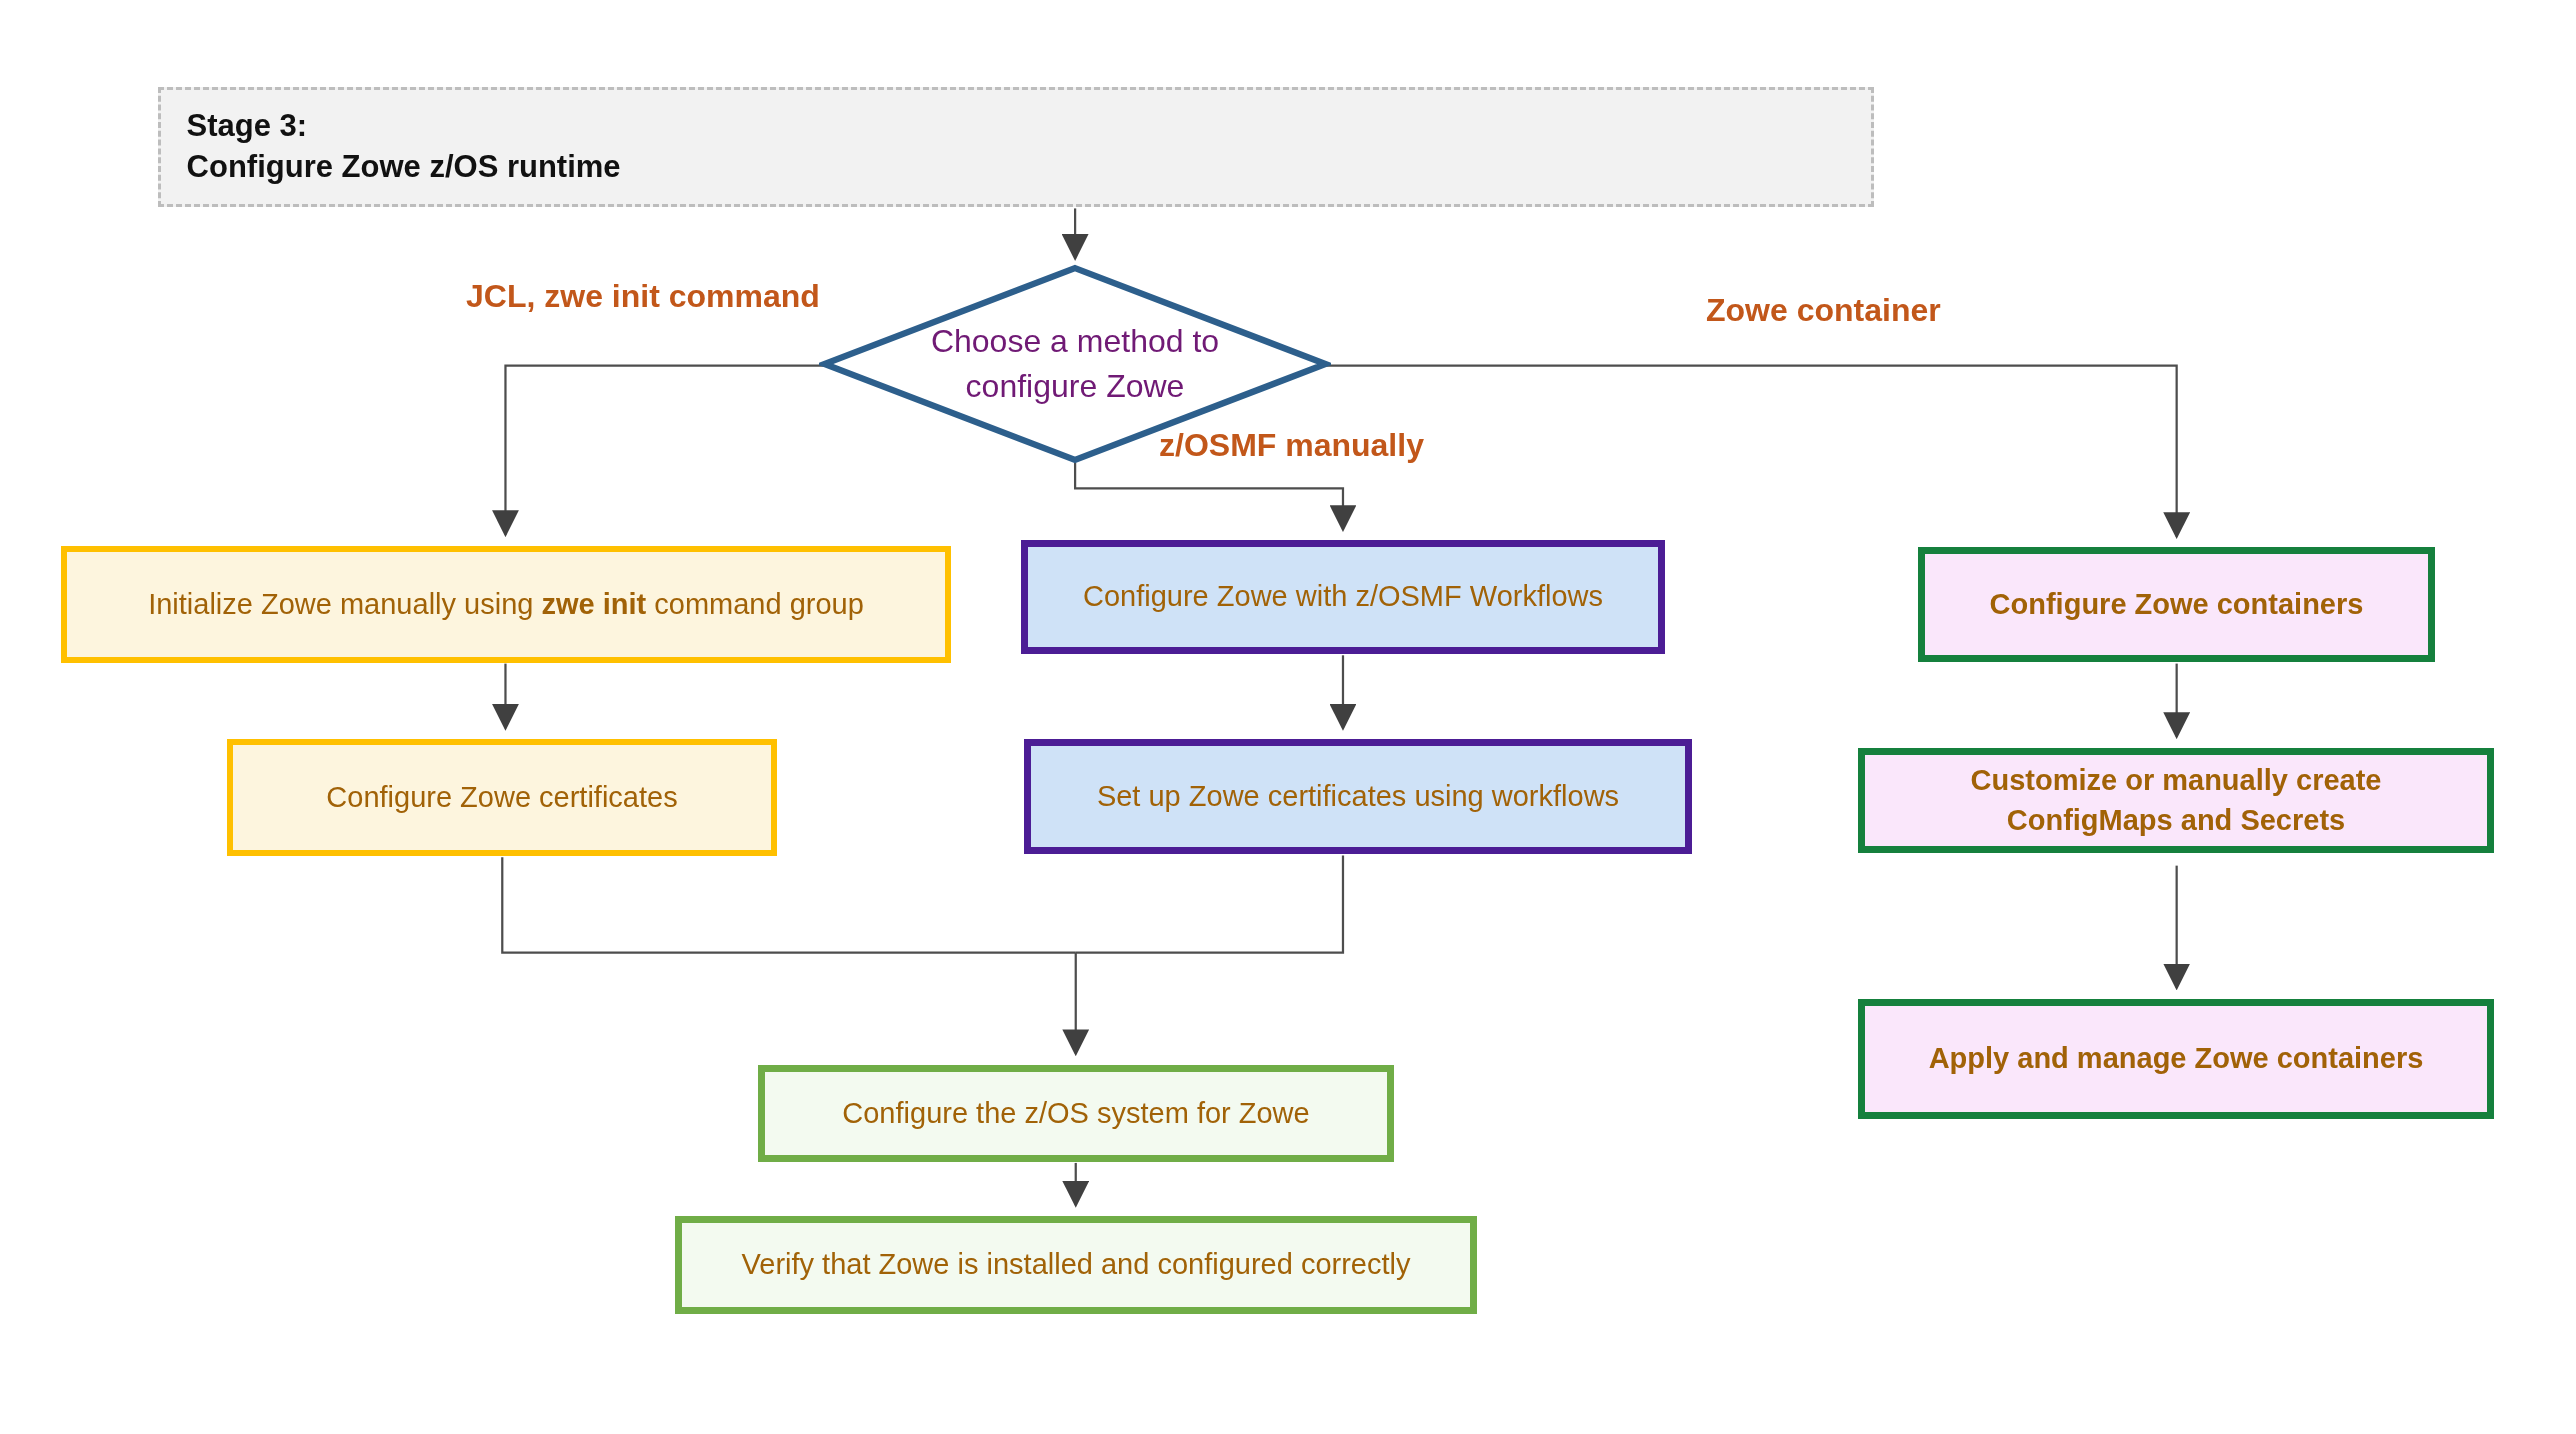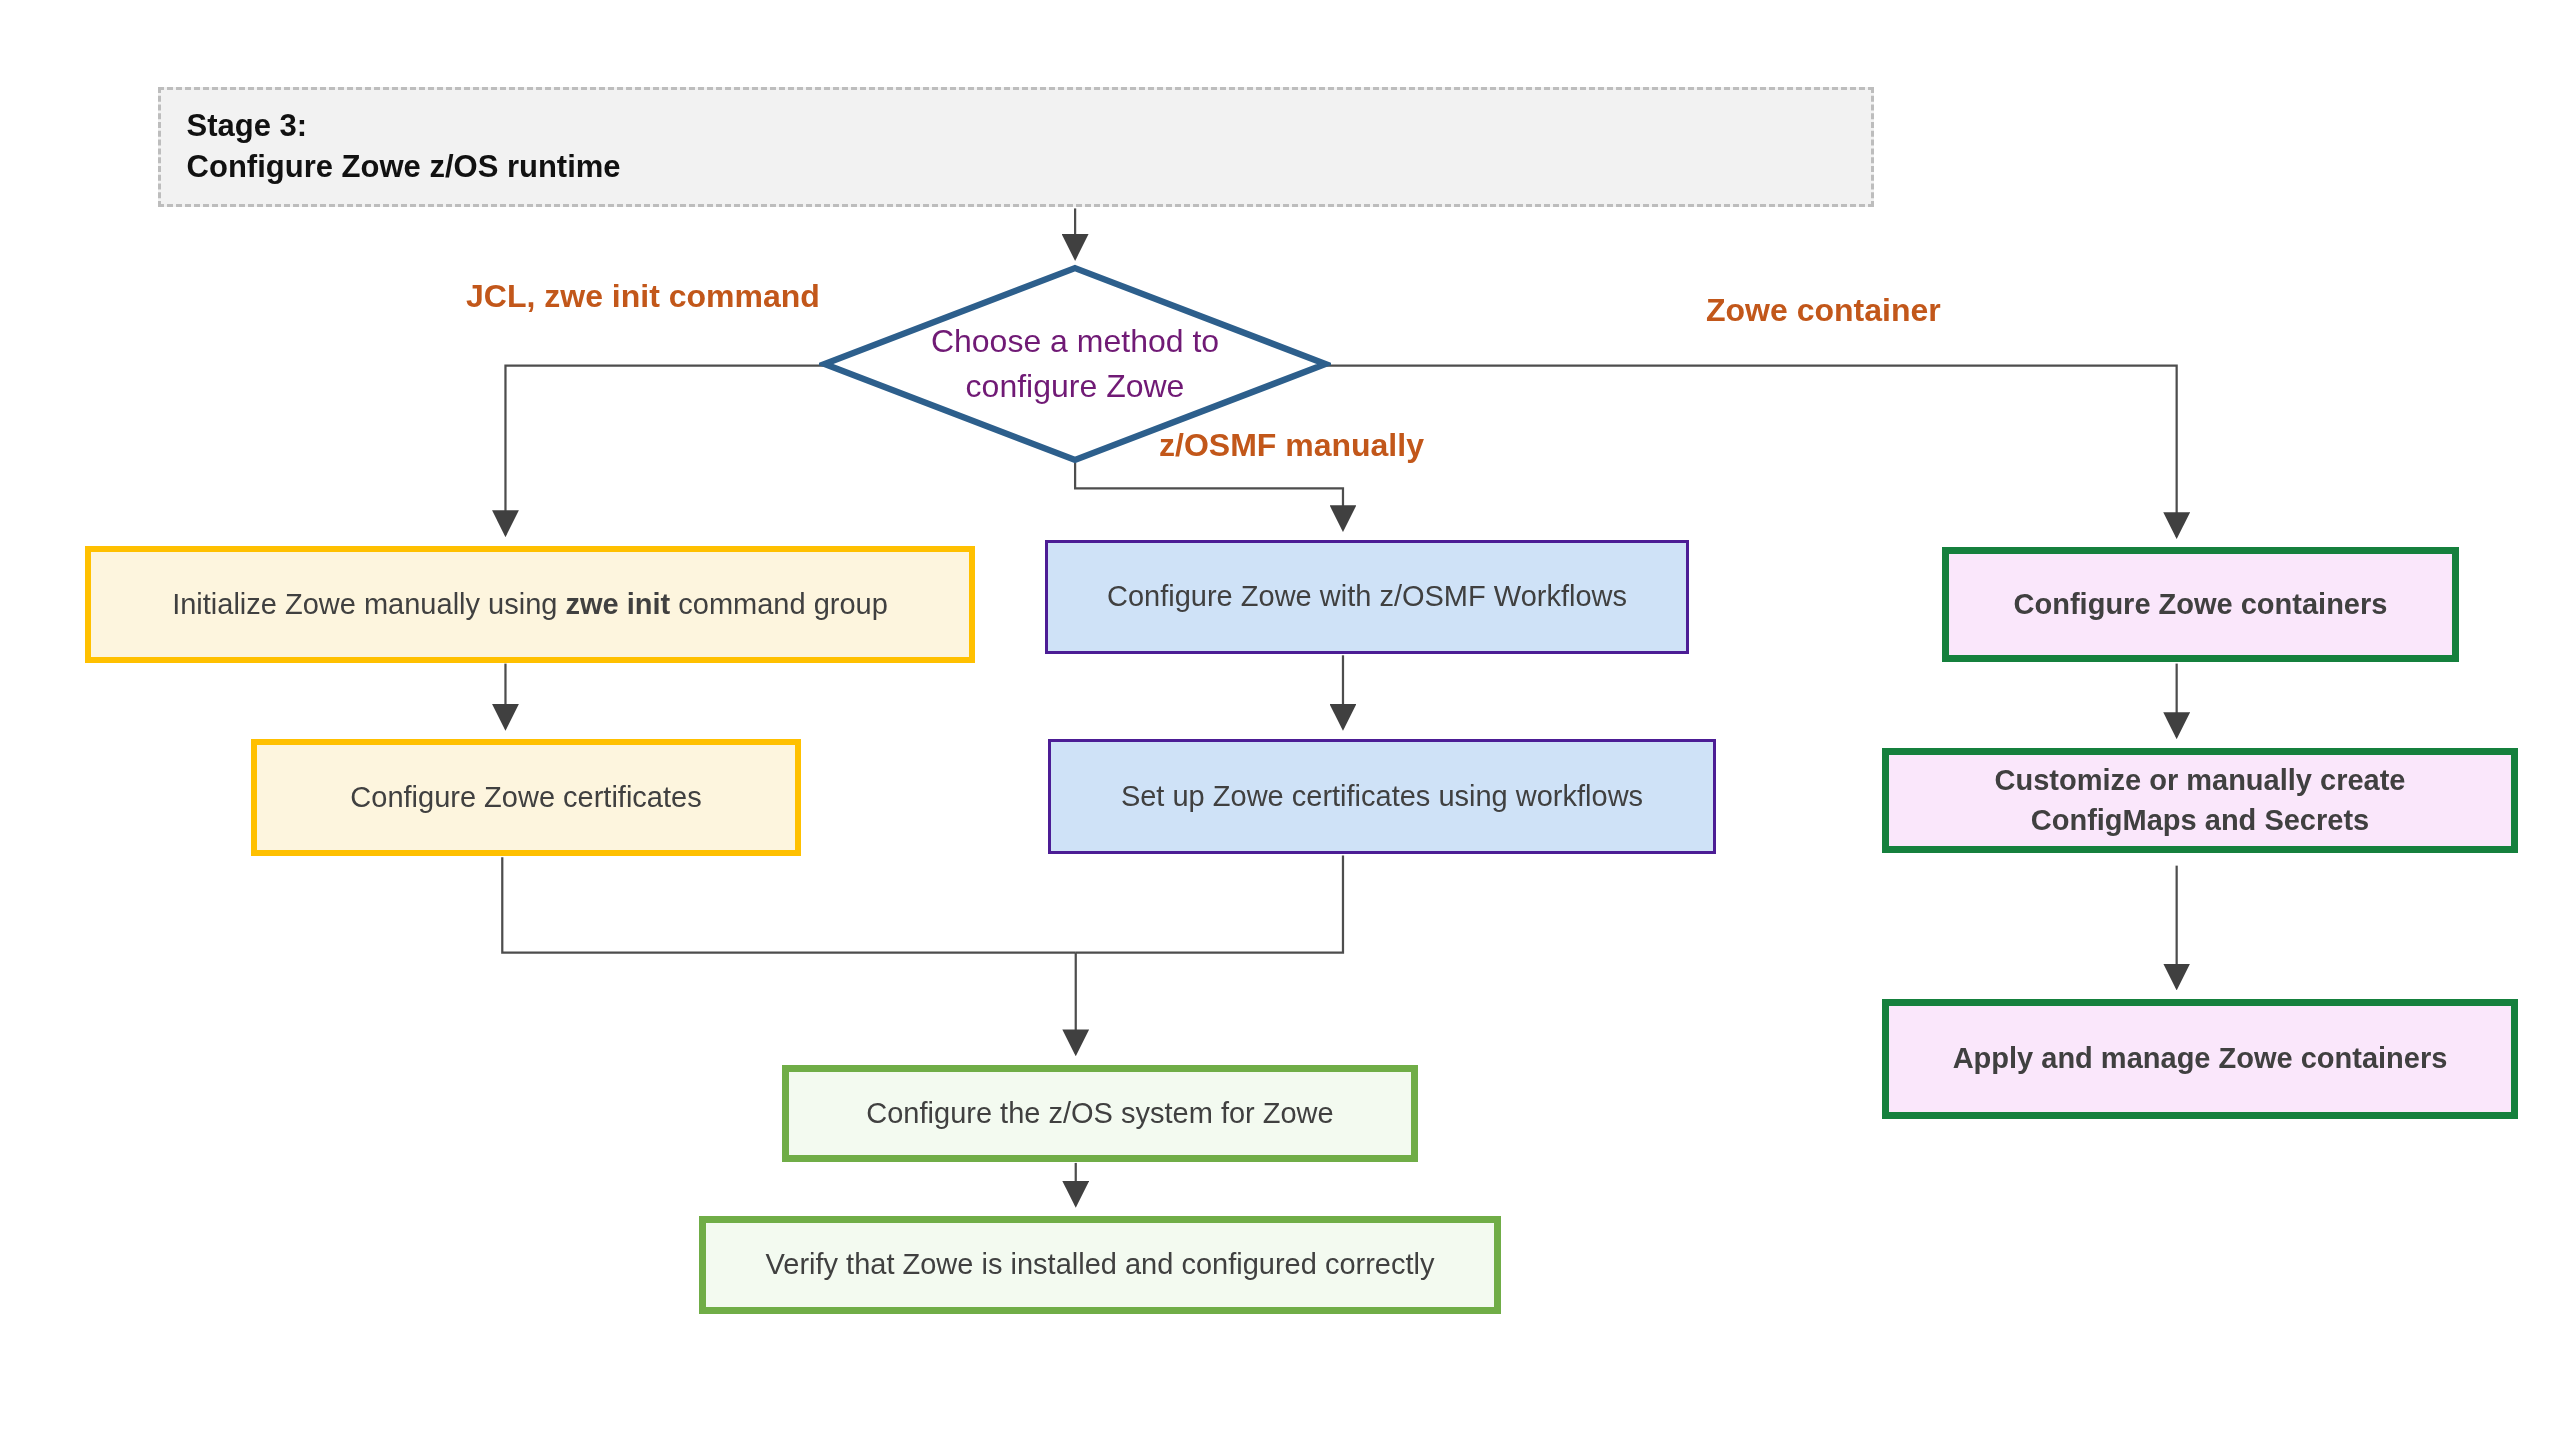--- a/index.html
+++ b/index.html
@@ -7,31 +7,31 @@
     position:relative;
     width:2576px;height:1434px;
     font-family:"Liberation Sans",sans-serif;
     background:#ffffff;
     overflow:hidden;
   }
   .connectors{position:absolute;left:0;top:0;z-index:1;pointer-events:none;}
   .node{
     position:absolute;z-index:2;
     display:flex;align-items:center;justify-content:center;
-    text-align:center;color:#404040;font-size:29px;line-height:1.35;
-    box-sizing:border-box;background:#fff;margin-left:24px;
+    text-align:center;color:#a16207;font-size:29px;line-height:1.35;
+    box-sizing:border-box;background:#fff;
   }
   .stage-box{
     position:absolute;z-index:2;left:158px;top:87px;width:1716px;height:120px;
     background:#f2f2f2;border:3.2px dashed #bdbdbd;box-sizing:border-box;
     display:flex;flex-direction:column;justify-content:center;
     padding-left:25.6px;color:#111;font-size:31px;font-weight:bold;line-height:1.32;
   }
   .yellow{background:#fdf5de;border:6.4px solid #ffc000;}
-  .blue{background:#cfe2f7;border:3px solid #4c1d95;}
+  .blue{background:#cfe2f7;border:7px solid #4c1d95;}
   .pink{background:#fae7fb;border:7px solid #15803d;font-weight:bold;}
   .green{background:#f3faf0;border:7px solid #70ad47;}
   .diamond-wrap{position:absolute;z-index:2;left:819px;top:263px;width:512px;height:202px;background:transparent;}
   .diamond-wrap svg{position:absolute;left:0;top:0;}
   .diamond-text{
     position:absolute;left:0;top:0;width:100%;height:100%;
     display:flex;flex-direction:column;align-items:center;justify-content:center;
     font-size:32px;color:#701a75;line-height:1.4;text-align:center;
   }
   .branch-label{

